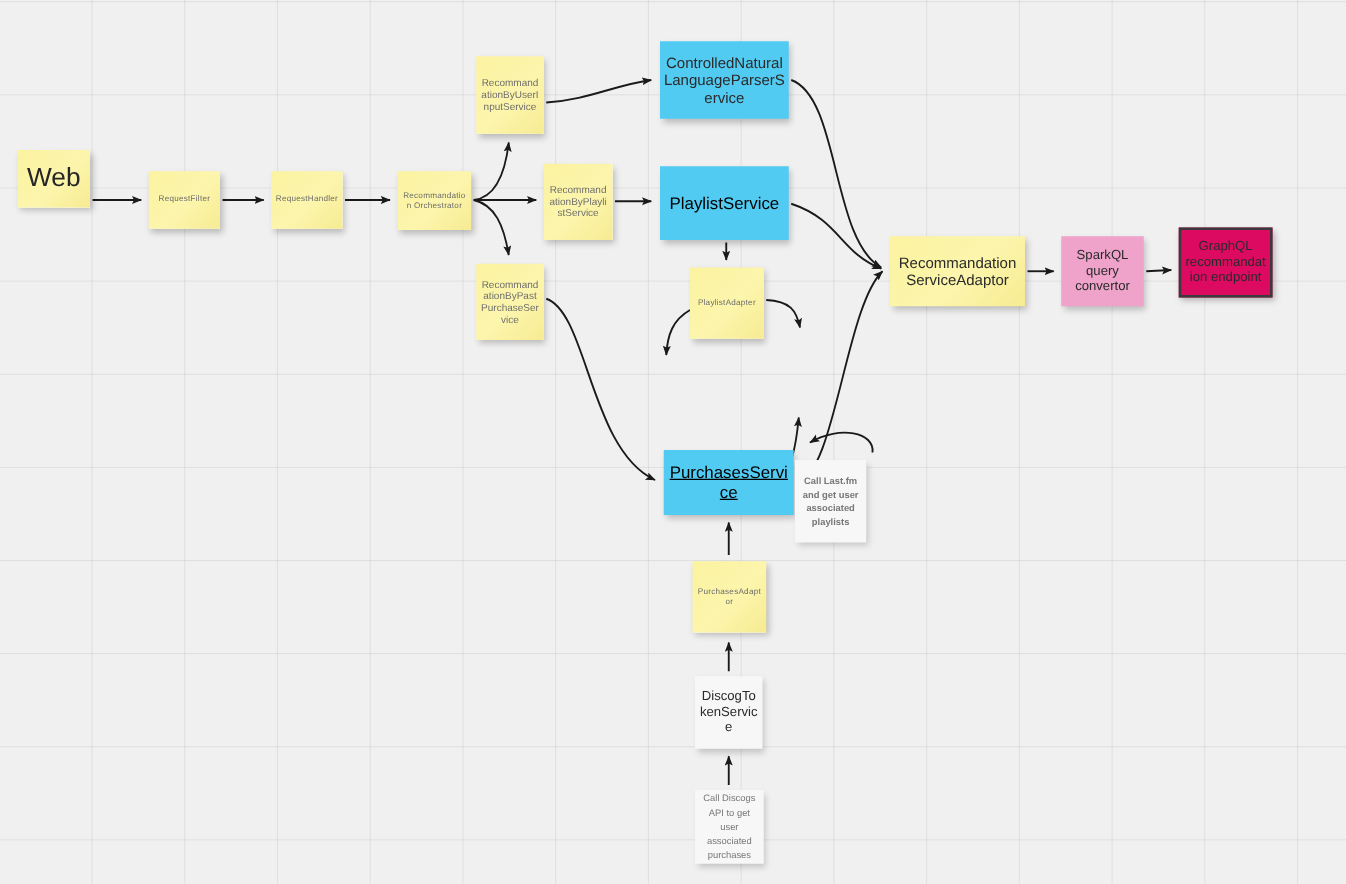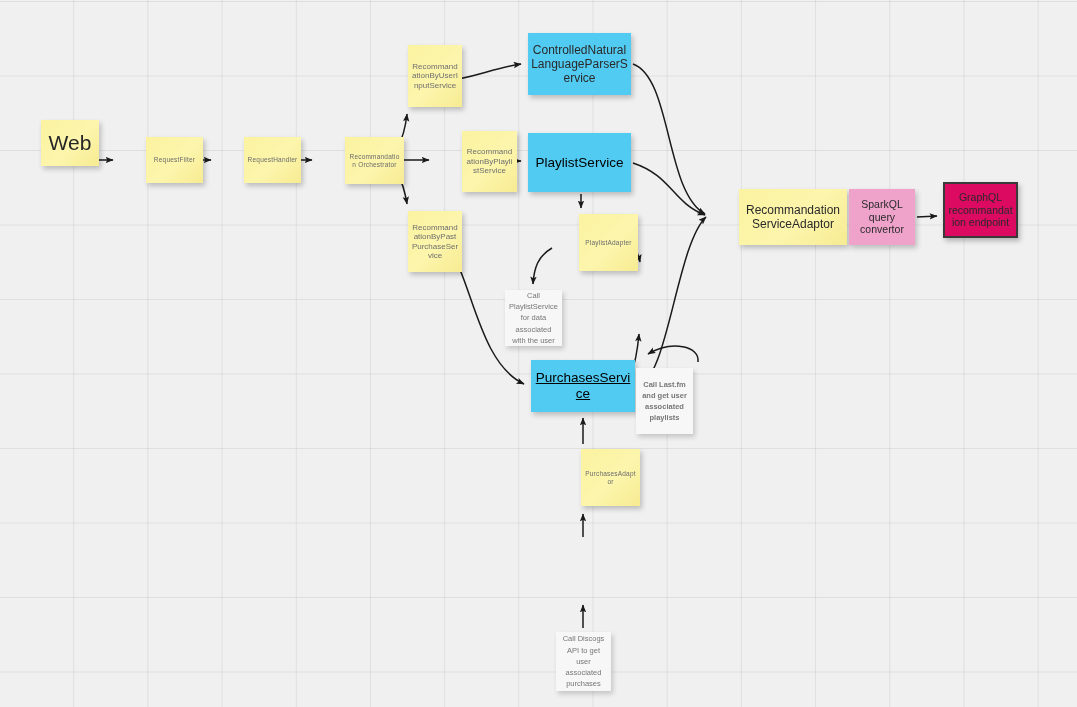--- a/index.html
+++ b/index.html
@@ -26,21 +26,20 @@
     display:flex;align-items:center;justify-content:center;
     text-align:center;
     line-height:1.18;
     color:#1f1f1f;
     word-break:break-word;
     padding:2px 3px;
   }
   .sticky{
     background:#fcf4a3;
     box-shadow:2px 3px 5px rgba(0,0,0,0.22);
-    margin-left:27px;
   }
   .sticky-grad{
     background:linear-gradient(135deg,#fbf3a0 0%,#fcf5ac 55%,#f7eb92 100%);
   }
   .blue{
     background:#52cbf2;
     box-shadow:2px 3px 5px rgba(0,0,0,0.22);
   }
   .white{
     background:#f7f7f7;
@@ -143,36 +142,36 @@
 
   <div class="node blue big" style="left:528px;top:133px;width:103px;height:59px;">
     <span>PlaylistService</span>
   </div>
 
   <div class="node sticky sticky-grad tiny" style="left:552px;top:214px;width:59px;height:57px;">
     <span>PlaylistAdapter</span>
   </div>
 
 
-  <div class="node white note" style="left:505px;top:290px;width:57px;height:56px;">
-    <span>Call PlaylistService for data associated with the user</span>
-  </div>
 
   <div class="node blue big" style="left:531px;top:360px;width:104px;height:52px;text-decoration:underline;">
     <span>PurchasesService</span>
   </div>
 
   <div class="node white note" style="left:636px;top:368px;width:57px;height:66px;font-weight:bold;">
     <span>Call Last.fm and get user associated playlists</span>
   </div>
 
   <div class="node sticky sticky-grad tiny" style="left:554px;top:449px;width:59px;height:57px;">
     <span>PurchasesAdaptor</span>
   </div>
 
+  <div class="node white med" style="left:556px;top:541px;width:54px;height:58px;">
+    <span>DiscogTokenService</span>
+  </div>
 
   <div class="node white note" style="left:556px;top:632px;width:55px;height:59px;">
     <span>Call Discogs API to get user associated purchases</span>
   </div>
 
   <div class="node sticky sticky-grad lg" style="left:712px;top:189px;width:108px;height:56px;">
     <span>RecommandationServiceAdaptor</span>
   </div>
 
   <div class="node pink med" style="left:849px;top:189px;width:66px;height:56px;">

